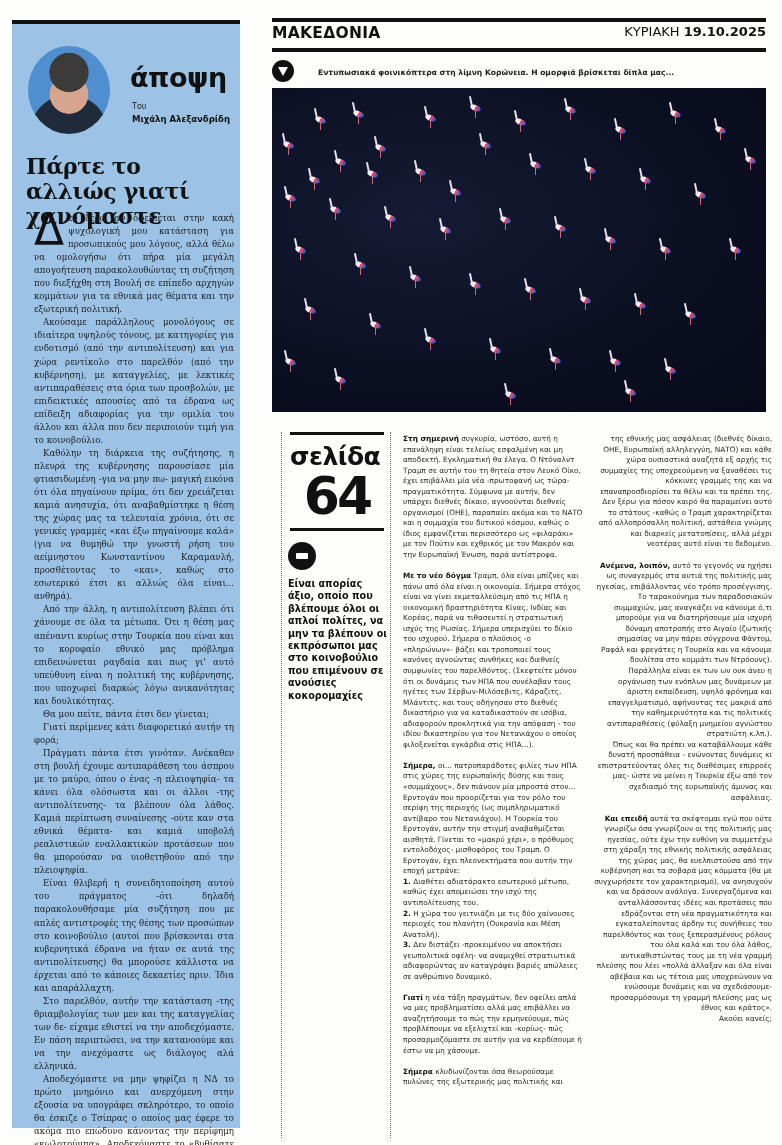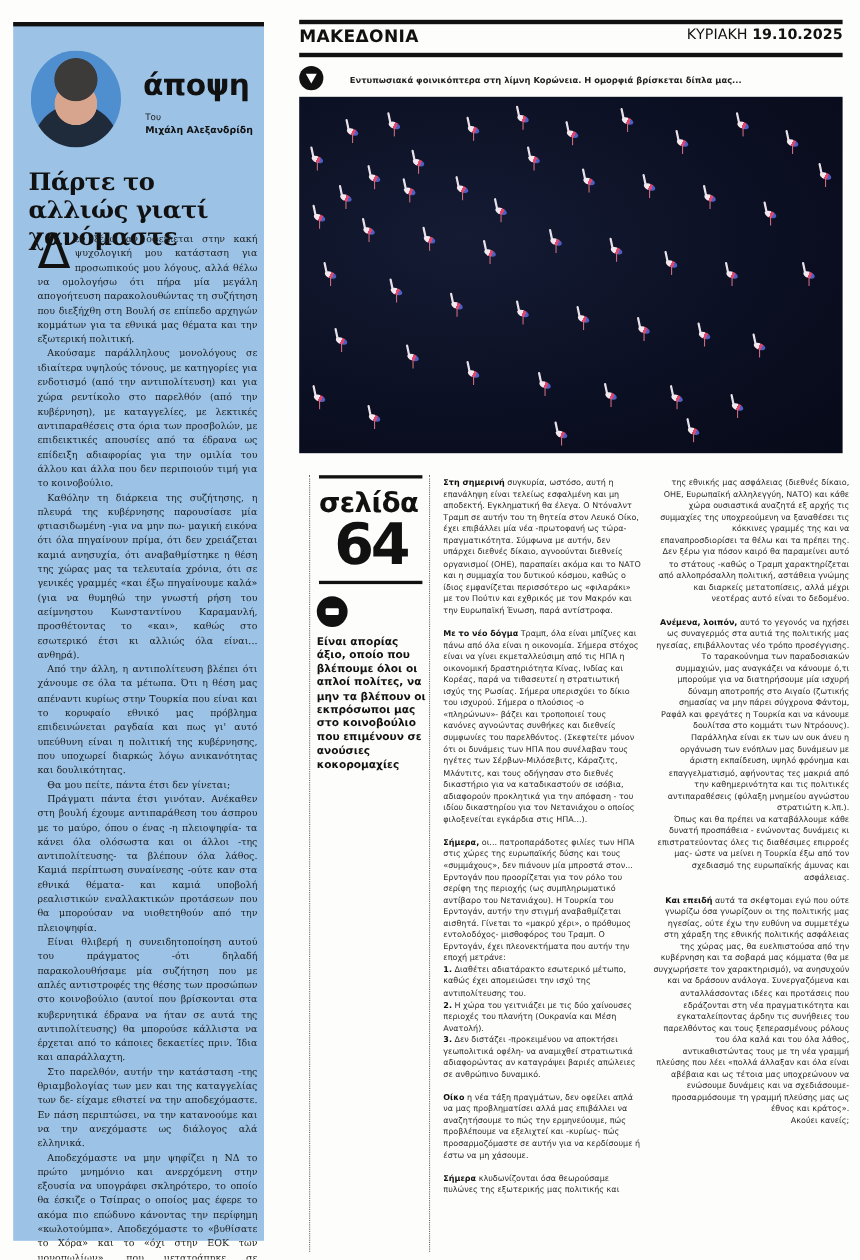--- a/index.html
+++ b/index.html
@@ -87,20 +87,21 @@
     <div class="op-tou">Του</div>
     <div class="op-author">Μιχάλη Αλεξανδρίδη</div>
   </div>
   <h1 class="op-title">Πάρτε το αλλιώς γιατί χανόμαστε</h1>
   <div class="op-body">
     <p class="first"><span class="dropcap">Δ</span><span>εν ξέρω αν οφείλεται στην κακή ψυχολογική μου κατάσταση για προσωπικούς μου λόγους, αλλά θέλω να ομολογήσω ότι πήρα μία μεγάλη απογοήτευση παρακολουθώντας τη συζήτηση που διεξήχθη στη Βουλή σε επίπεδο αρχηγών κομμάτων για τα εθνικά μας θέματα και την εξωτερική πολιτική.</span></p>
     <p>Ακούσαμε παράλληλους μονολόγους σε ιδιαίτερα υψηλούς τόνους, με κατηγορίες για ενδοτισμό (από την αντιπολίτευση) και για χώρα ρεντίκολο στο παρελθόν (από την κυβέρνηση), με καταγγελίες, με λεκτικές αντιπαραθέσεις στα όρια των προσβολών, με επιδεικτικές απουσίες από τα έδρανα ως επίδειξη αδιαφορίας για την ομιλία του άλλου και άλλα που δεν περιποιούν τιμή για το κοινοβούλιο.</p>
     <p>Καθόλην τη διάρκεια της συζήτησης, η πλευρά της κυβέρνησης παρουσίασε μία φτιασιδωμένη -για να μην πω- μαγική εικόνα ότι όλα πηγαίνουν πρίμα, ότι δεν χρειάζεται καμιά ανησυχία, ότι αναβαθμίστηκε η θέση της χώρας μας τα τελευταία χρόνια, ότι σε γενικές γραμμές «και έξω πηγαίνουμε καλά» (για να θυμηθώ την γνωστή ρήση του αείμνηστου Κωνσταντίνου Καραμανλή, προσθέτοντας το «και», καθώς στο εσωτερικό έτσι κι αλλιώς όλα είναι... ανθηρά).</p>
     <p>Από την άλλη, η αντιπολίτευση βλέπει ότι χάνουμε σε όλα τα μέτωπα. Ότι η θέση μας απέναντι κυρίως στην Τουρκία που είναι και το κορυφαίο εθνικό μας πρόβλημα επιδεινώνεται ραγδαία και πως γι' αυτό υπεύθυνη είναι η πολιτική της κυβέρνησης, που υποχωρεί διαρκώς λόγω ανικανότητας και δουλικότητας.</p>
     <p>Θα μου πείτε, πάντα έτσι δεν γίνεται;</p>
+    <p>Γιατί περίμενες κάτι διαφορετικό αυτήν τη φορά;</p>
     <p>Πράγματι πάντα έτσι γινόταν. Ανέκαθεν στη βουλή έχουμε αντιπαράθεση του άσπρου με το μαύρο, όπου ο ένας -η πλειοψηφία- τα κάνει όλα ολόσωστα και οι άλλοι -της αντιπολίτευσης- τα βλέπουν όλα λάθος. Καμιά περίπτωση συναίνεσης -ούτε καν στα εθνικά θέματα- και καμιά υποβολή ρεαλιστικών εναλλακτικών προτάσεων που θα μπορούσαν να υιοθετηθούν από την πλειοψηφία.</p>
     <p>Είναι θλιβερή η συνειδητοποίηση αυτού του πράγματος -ότι δηλαδή παρακολουθήσαμε μία συζήτηση που με απλές αντιστροφές της θέσης των προσώπων στο κοινοβούλιο (αυτοί που βρίσκονται στα κυβερνητικά έδρανα να ήταν σε αυτά της αντιπολίτευσης) θα μπορούσε κάλλιστα να έρχεται από το κάποιες δεκαετίες πριν. Ίδια και απαράλλαχτη.</p>
     <p>Στο παρελθόν, αυτήν την κατάσταση -της θριαμβολογίας των μεν και της καταγγελίας των δε- είχαμε εθιστεί να την αποδεχόμαστε. Εν πάση περιπτώσει, να την κατανοούμε και να την ανεχόμαστε ως διάλογος αλά ελληνικά.</p>
     <p>Αποδεχόμαστε να μην ψηφίζει η ΝΔ το πρώτο μνημόνιο και ανερχόμενη στην εξουσία να υπογράφει σκληρότερο, το οποίο θα έσκιζε ο Τσίπρας ο οποίος μας έφερε το ακόμα πιο επώδυνο κάνοντας την περίφημη «κωλοτούμπα». Αποδεχόμαστε το «βυθίσατε το Χόρα» και το «όχι στην ΕΟΚ των μονοπωλίων», που μετατράπηκε σε πανηγυρισμούς -από το ίδιο κόμμα- για την ένταξη στον σκληρό πυρήνα της ευρωζώνης, όπως και αποδεχόμαστε εκείνοι που ως αντιπολίτευση κατήγγειλαν μετά βδελυγμίας τη συμφωνία των Πρεσπών, ερχόμενοι στην κυβέρνηση να την εφαρμόζουν πιστά και να ψέγουν τους Σκοπιανούς ότι την παραβιάζουν σε σημεία.</p>
   </div>
 </section>
 
 <div class="masthead-rule" style="top:18px"></div>
 <header class="masthead">
   <div class="mh-name">ΜΑΚΕΔΟΝΙΑ</div>
@@ -374,21 +375,21 @@
   <div class="side-quote">Είναι απορίας άξιο, οποίο που βλέπουμε όλοι οι απλοί πολίτες, να μην τα βλέπουν οι εκπρόσωποι μας στο κοινοβούλιο που επιμένουν σε ανούσιες κοκορομαχίες</div>
 </aside>
 
 <div class="col col-a">
   <p><b>Στη σημερινή</b><span> συγκυρία, ωστόσο, αυτή η επανάληψη είναι τελείως εσφαλμένη και μη αποδεκτή. Εγκληματική θα έλεγα. Ο Ντόναλντ Τραμπ σε αυτήν του τη θητεία στον Λευκό Οίκο, έχει επιβάλλει μία νέα -πρωτοφανή ως τώρα- πραγματικότητα. Σύμφωνα με αυτήν, δεν υπάρχει διεθνές δίκαιο, αγνοούνται διεθνείς οργανισμοί (ΟΗΕ), παραπαίει ακόμα και το ΝΑΤΟ και η συμμαχία του δυτικού κόσμου, καθώς ο ίδιος εμφανίζεται περισσότερο ως «φιλαράκι» με τον Πούτιν και εχθρικός με τον Μακρόν και την Ευρωπαϊκή Ένωση, παρά αντίστροφα.</span></p>
   <p><b>Με το νέο δόγμα</b><span> Τραμπ, όλα είναι μπίζνες και πάνω από όλα είναι η οικονομία. Σήμερα στόχος είναι να γίνει εκμεταλλεύσιμη από τις ΗΠΑ η οικονομική δραστηριότητα Κίνας, Ινδίας και Κορέας, παρά να τιθασευτεί η στρατιωτική ισχύς της Ρωσίας. Σήμερα υπερισχύει το δίκιο του ισχυρού. Σήμερα ο πλούσιος -ο «πληρώνων»- βάζει και τροποποιεί τους κανόνες αγνοώντας συνθήκες και διεθνείς συμφωνίες του παρελθόντος. (Σκεφτείτε μόνον ότι οι δυνάμεις των ΗΠΑ που συνέλαβαν τους ηγέτες των Σέρβων-Μιλόσεβιτς, Κάραζιτς, Μλάντιτς, και τους οδήγησαν στο διεθνές δικαστήριο για να καταδικαστούν σε ισόβια, αδιαφορούν προκλητικά για την απόφαση - του ιδίου δικαστηρίου για τον Νετανιάχου ο οποίος φιλοξενείται εγκάρδια στις ΗΠΑ...).</span></p>
   <p class="tight"><b>Σήμερα,</b><span> οι... πατροπαράδοτες φιλίες των ΗΠΑ στις χώρες της ευρωπαϊκής δύσης και τους «συμμάχους», δεν πιάνουν μία μπροστά στον... Ερντογάν που προορίζεται για τον ρόλο του σερίφη της περιοχής (ως συμπληρωματικό αντίβαρο του Νετανιάχου). Η Τουρκία του Ερντογάν, αυτήν την στιγμή αναβαθμίζεται αισθητά. Γίνεται το «μακρύ χέρι», ο πρόθυμος εντολοδόχος- μισθοφόρος του Τραμπ. Ο Ερντογάν, έχει πλεονεκτήματα που αυτήν την εποχή μετράνε:</span></p>
   <p class="tight"><b>1.</b><span> Διαθέτει αδιατάρακτο εσωτερικό μέτωπο, καθώς έχει απομειώσει την ισχύ της αντιπολίτευσης του.</span></p>
   <p class="tight"><b>2.</b><span> Η χώρα του γειτνιάζει με τις δύο χαίνουσες περιοχές του πλανήτη (Ουκρανία και Μέση Ανατολή).</span></p>
   <p><b>3.</b><span> Δεν διστάζει -προκειμένου να αποκτήσει γεωπολιτικά οφέλη- να αναμιχθεί στρατιωτικά αδιαφορώντας αν καταγράψει βαριές απώλειες σε ανθρώπινο δυναμικό.</span></p>
-  <p><b>Οίκο</b><span> η νέα τάξη πραγμάτων, δεν οφείλει απλά να μας προβληματίσει αλλά μας επιβάλλει να αναζητήσουμε το πώς την ερμηνεύουμε, πώς προβλέπουμε να εξελιχτεί και -κυρίως- πώς προσαρμοζόμαστε σε αυτήν για να κερδίσουμε ή έστω να μη χάσουμε.</span></p>
+  <p><b>Γιατί</b><span> η νέα τάξη πραγμάτων, δεν οφείλει απλά να μας προβληματίσει αλλά μας επιβάλλει να αναζητήσουμε το πώς την ερμηνεύουμε, πώς προβλέπουμε να εξελιχτεί και -κυρίως- πώς προσαρμοζόμαστε σε αυτήν για να κερδίσουμε ή έστω να μη χάσουμε.</span></p>
   <p><b>Σήμερα</b><span> κλυδωνίζονται όσα θεωρούσαμε πυλώνες της εξωτερικής μας πολιτικής και</span></p>
 </div>
 
 <div class="col col-b">
   <p><b></b><span>της εθνικής μας ασφάλειας (διεθνές δίκαιο, ΟΗΕ, Ευρωπαϊκή αλληλεγγύη, ΝΑΤΟ) και κάθε χώρα ουσιαστικά αναζητά εξ αρχής τις συμμαχίες της υποχρεούμενη να ξαναθέσει τις κόκκινες γραμμές της και να επαναπροσδιορίσει τα θέλω και τα πρέπει της. Δεν ξέρω για πόσον καιρό θα παραμείνει αυτό το στάτους -καθώς ο Τραμπ χαρακτηρίζεται από αλλοπρόσαλλη πολιτική, αστάθεια γνώμης και διαρκείς μετατοπίσεις, αλλά μέχρι νεοτέρας αυτό είναι το δεδομένο.</span></p>
   <p class="tight"><b>Ανέμενα, λοιπόν,</b><span> αυτό το γεγονός να ηχήσει ως συναγερμός στα αυτιά της πολιτικής μας ηγεσίας, επιβάλλοντας νέο τρόπο προσέγγισης.</span></p>
   <p class="tight"><b></b><span>Το ταρακούνημα των παραδοσιακών συμμαχιών, μας αναγκάζει να κάνουμε ό,τι μπορούμε για να διατηρήσουμε μία ισχυρή δύναμη αποτροπής στο Αιγαίο (ζωτικής σημασίας να μην πάρει σύγχρονα Φάντομ, Ραφάλ και φρεγάτες η Τουρκία και να κάνουμε δουλίτσα στο κομμάτι των Ντρόουνς).</span></p>
   <p class="tight"><b></b><span>Παράλληλα είναι εκ των ων ουκ άνευ η οργάνωση των ενόπλων μας δυνάμεων με άριστη εκπαίδευση, υψηλό φρόνημα και επαγγελματισμό, αφήνοντας τες μακριά από την καθημερινότητα και τις πολιτικές αντιπαραθέσεις (φύλαξη μνημείου αγνώστου στρατιώτη κ.λπ.).</span></p>
   <p><b></b><span>Όπως και θα πρέπει να καταβάλλουμε κάθε δυνατή προσπάθεια - ενώνοντας δυνάμεις κι επιστρατεύοντας όλες τις διαθέσιμες επιρροές μας- ώστε να μείνει η Τουρκία έξω από τον σχεδιασμό της ευρωπαϊκής άμυνας και ασφάλειας.</span></p>
   <p class="tight"><b>Και επειδή</b><span> αυτά τα σκέφτομαι εγώ που ούτε γνωρίζω όσα γνωρίζουν οι της πολιτικής μας ηγεσίας, ούτε έχω την ευθύνη να συμμετέχω στη χάραξη της εθνικής πολιτικής ασφάλειας της χώρας μας, θα ευελπιστούσα από την κυβέρνηση και τα σοβαρά μας κόμματα (θα με συγχωρήσετε τον χαρακτηρισμό), να ανησυχούν και να δράσουν ανάλογα. Συνεργαζόμενα και ανταλλάσσοντας ιδέες και προτάσεις που εδράζονται στη νέα πραγματικότητα και εγκαταλείποντας άρδην τις συνήθειες του παρελθόντος και τους ξεπερασμένους ρόλους του όλα καλά και του όλα λάθος, αντικαθιστώντας τους με τη νέα γραμμή πλεύσης που λέει «πολλά άλλαξαν και όλα είναι αβέβαια και ως τέτοια μας υποχρεώνουν να ενώσουμε δυνάμεις και να σχεδιάσουμε- προσαρμόσουμε τη γραμμή πλεύσης μας ως έθνος και κράτος».</span></p>

